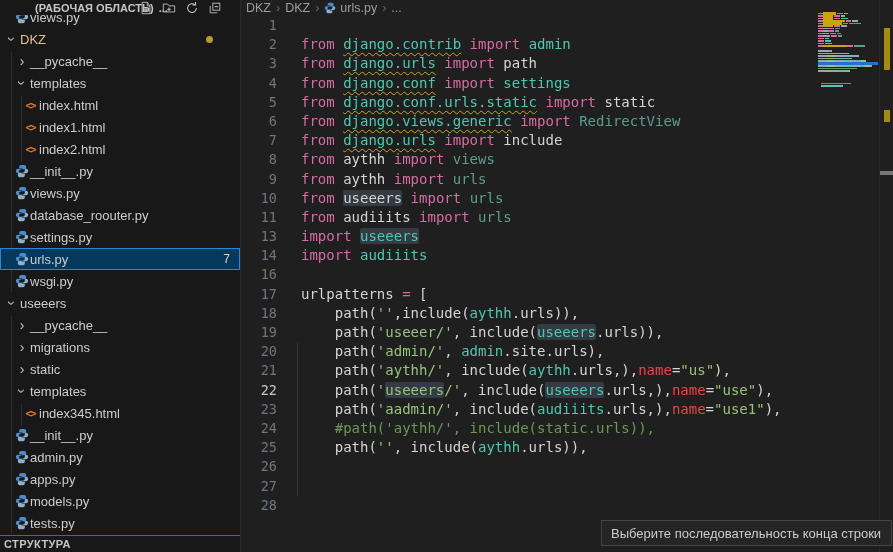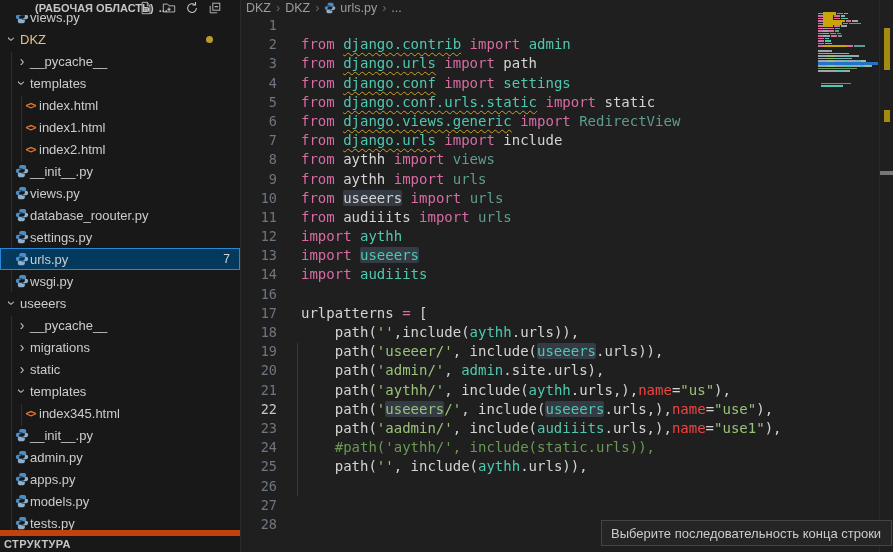--- a/index.html
+++ b/index.html
@@ -18,21 +18,21 @@
   .row{position:absolute;left:0;right:0;height:22px;display:flex;align-items:center;font-size:13px;color:#cccccc;cursor:pointer;z-index:2;}
   .row.sel{background:#04395e;outline:1px solid #2488db;outline-offset:-1px;}
   .chev{width:16px;flex:none;color:#c5c5c5;font-size:14px;line-height:14px;text-align:center;display:inline-block;}
   .chev.exp{transform:rotate(90deg);}
   .fic{width:17px;flex:none;display:inline-flex;align-items:center;justify-content:center;}
   .htmlic{color:#e37933;font-weight:bold;font-size:10px;letter-spacing:-1px;font-family:"DejaVu Sans Mono",monospace;}
   .lab{white-space:nowrap;}
   .lab.gold{color:#e2c08d;}
   .dot{position:absolute;right:27px;width:7px;height:7px;border-radius:50%;background:#b99b2e;}
   .badge{position:absolute;right:10px;font-size:12px;color:#d5d5d5;}
-  #outline{position:absolute;left:0;bottom:0;right:0;height:16px;background:#181818;border-top:6px solid #c2410c;z-index:6;
+  #outline{position:absolute;left:0;bottom:0;right:0;height:16px;background:#181818;border-top:1px solid #c2410c;z-index:6;
            display:flex;align-items:center;padding-left:4px;font-size:11px;font-weight:bold;color:#c5c5c5;letter-spacing:.4px;}
   
   #editor{position:absolute;left:241px;top:0;width:652px;height:552px;background:#1f1f1f;}
   #breadcrumb{height:16px;display:flex;align-items:center;padding-left:5px;gap:5px;font-size:12.5px;color:#9d9d9d;}
   #breadcrumb .sep{color:#6d6d6d;}
   #breadcrumb .bc{cursor:pointer;display:inline-flex;align-items:center;gap:4px;}
   #code{position:absolute;left:0;top:16px;right:76px;}
   .cl{display:flex;height:19.2px;line-height:19.2px;font-family:"DejaVu Sans Mono",monospace;font-size:14px;}
   .ln{width:36px;text-align:right;color:#6e7681;flex:none;font-size:13.5px;}
   .ln.act{color:#c6c6c6;}
@@ -330,24 +330,20 @@
           <span class="ln">9</span>
           <span class="lc"><span class="tk-k">from </span><span class="tk-d">aythh</span><span class="tk-d"> </span><span class="tk-k">import</span><span class="tk-d"> </span><span class="tk-u">urls</span></span>
         </div>
         <div class="cl">
           <span class="ln">10</span>
           <span class="lc"><span class="tk-k">from </span><span class="tk-d hl">useeers</span><span class="tk-d"> </span><span class="tk-k">import</span><span class="tk-d"> </span><span class="tk-u">urls</span></span>
         </div>
         <div class="cl">
           <span class="ln">11</span>
           <span class="lc"><span class="tk-k">from </span><span class="tk-d">audiiits</span><span class="tk-d"> </span><span class="tk-k">import</span><span class="tk-d"> </span><span class="tk-u">urls</span></span>
-        </div>
-        <div class="cl">
-          <span class="ln">12</span>
-          <span class="lc"><span class="tk-k">import</span><span class="tk-d"> </span><span class="tk-m">aythh</span></span>
         </div>
         <div class="cl">
           <span class="ln">13</span>
           <span class="lc"><span class="tk-k">import</span><span class="tk-d"> </span><span class="tk-m hl">useeers</span></span>
         </div>
         <div class="cl">
           <span class="ln">14</span>
           <span class="lc"><span class="tk-k">import</span><span class="tk-d"> </span><span class="tk-m">audiiits</span></span>
         </div>
         <div class="cl">

